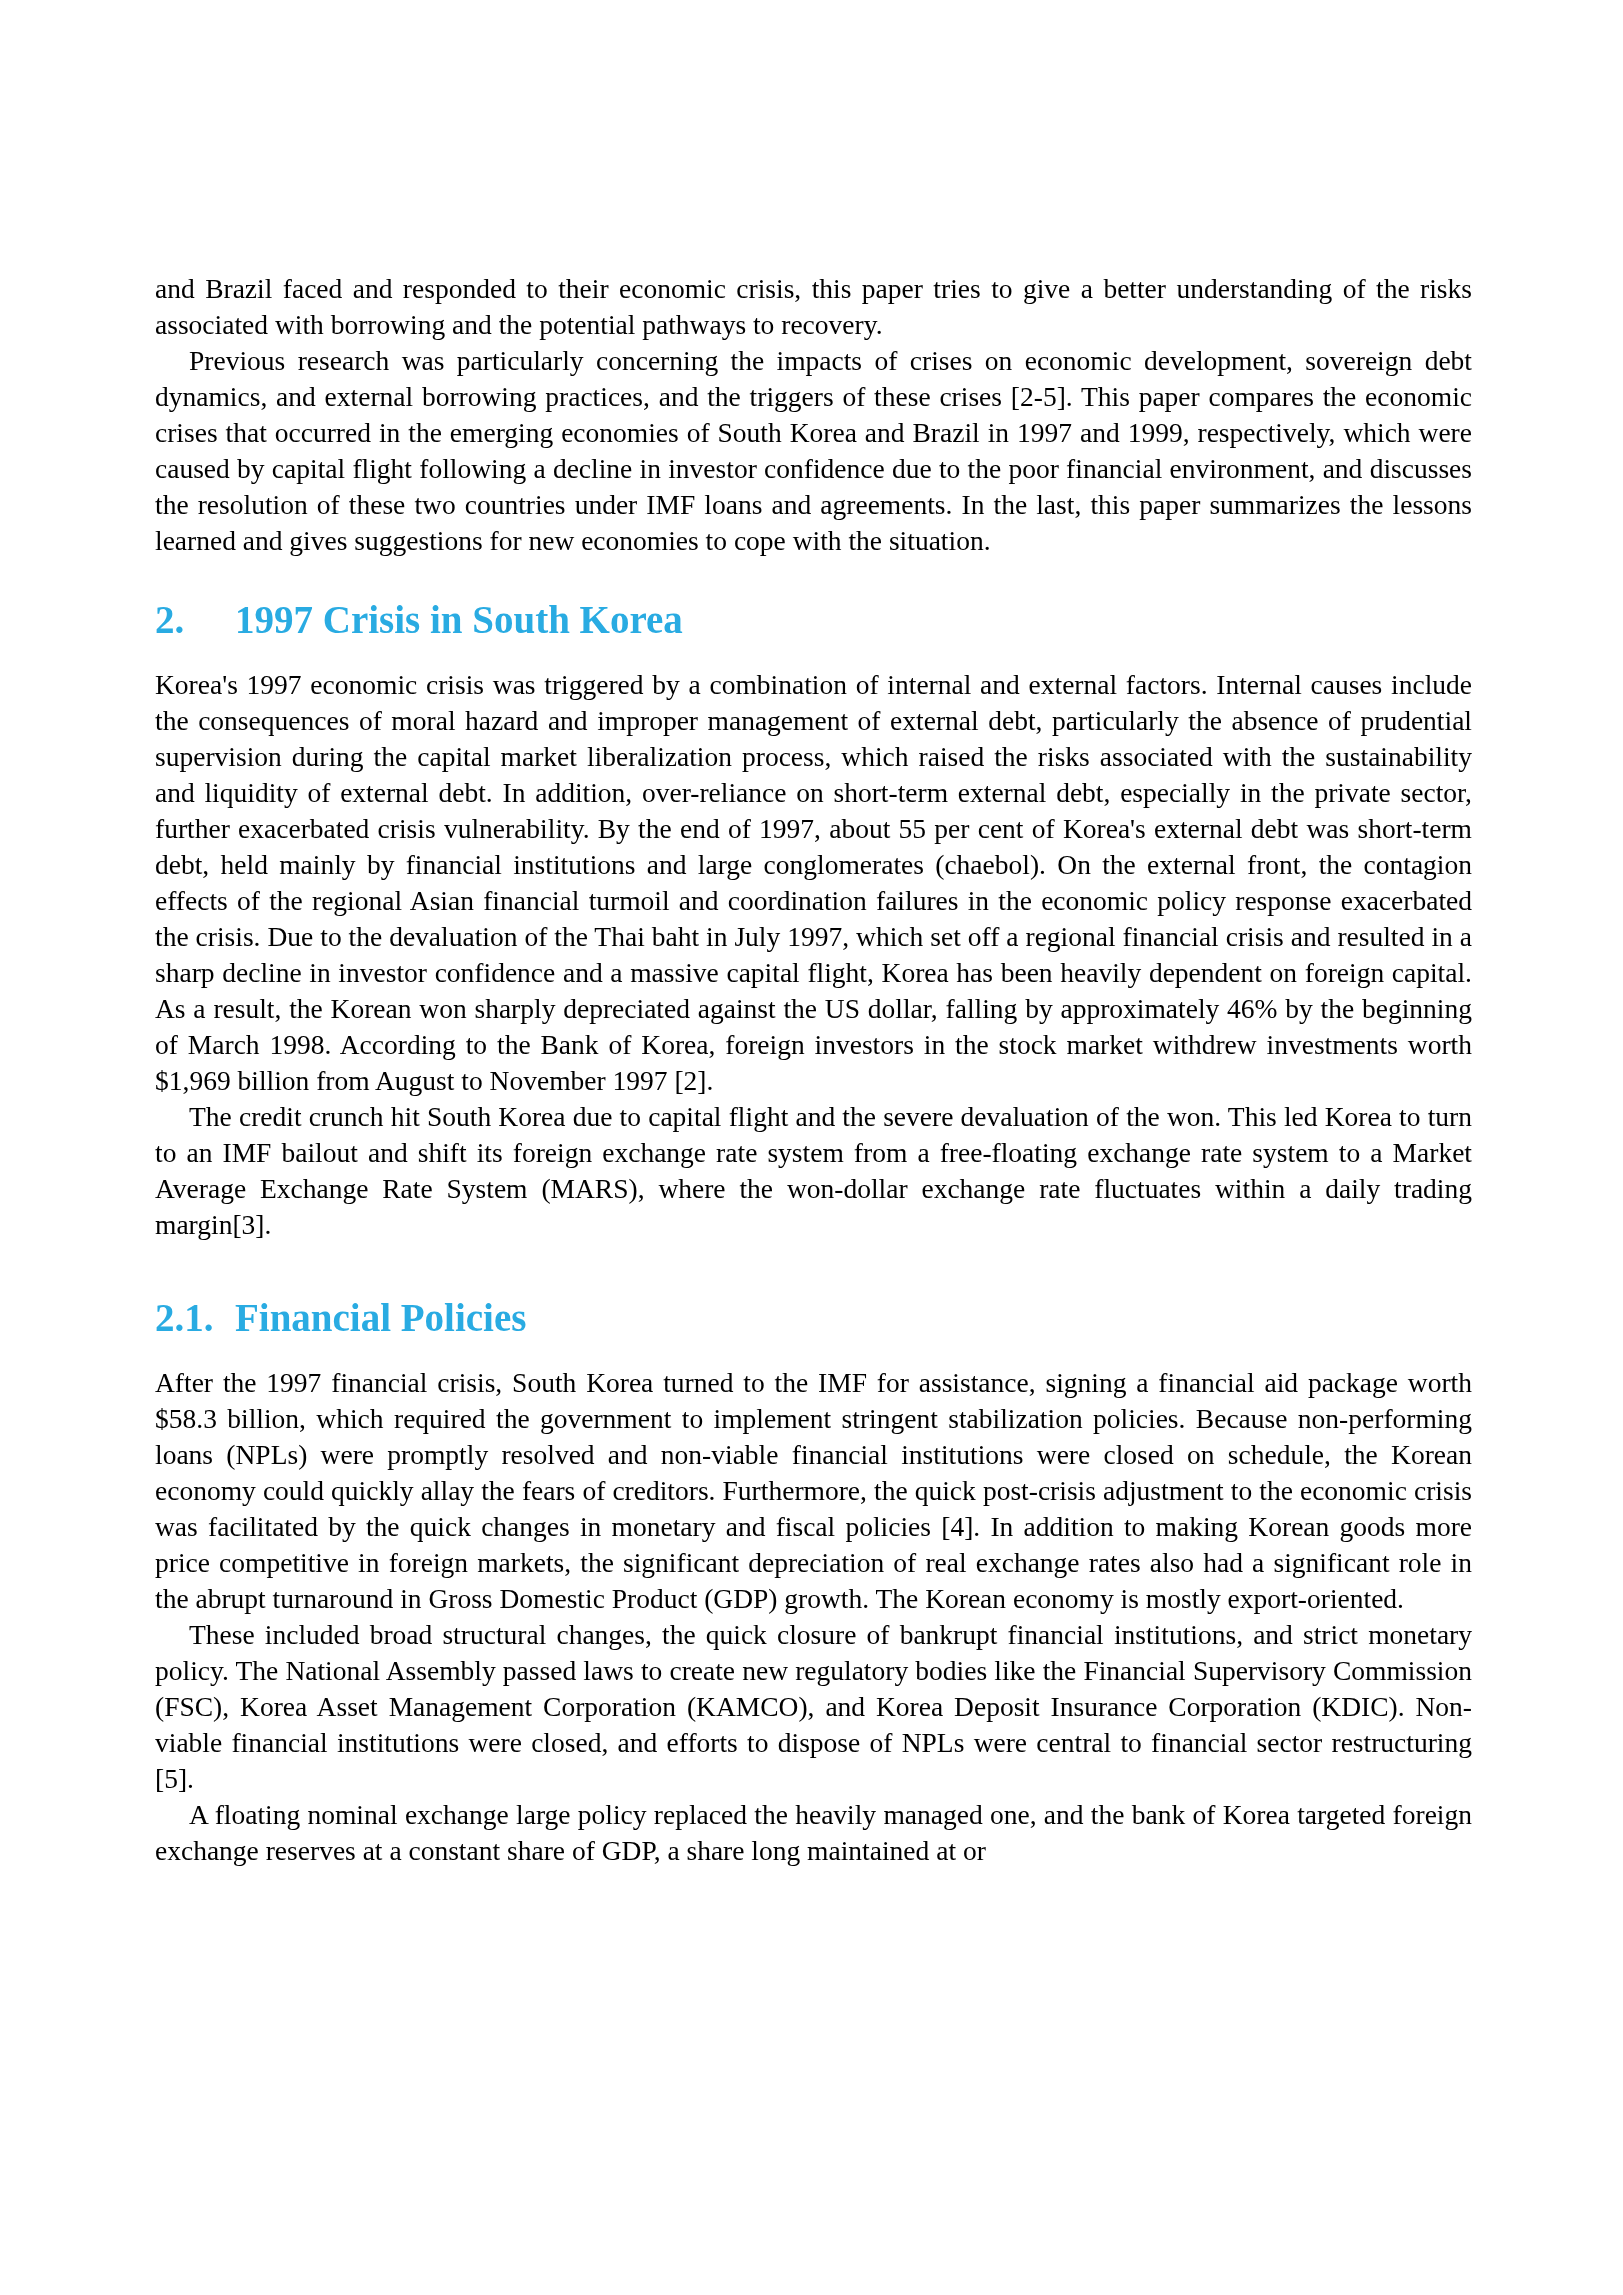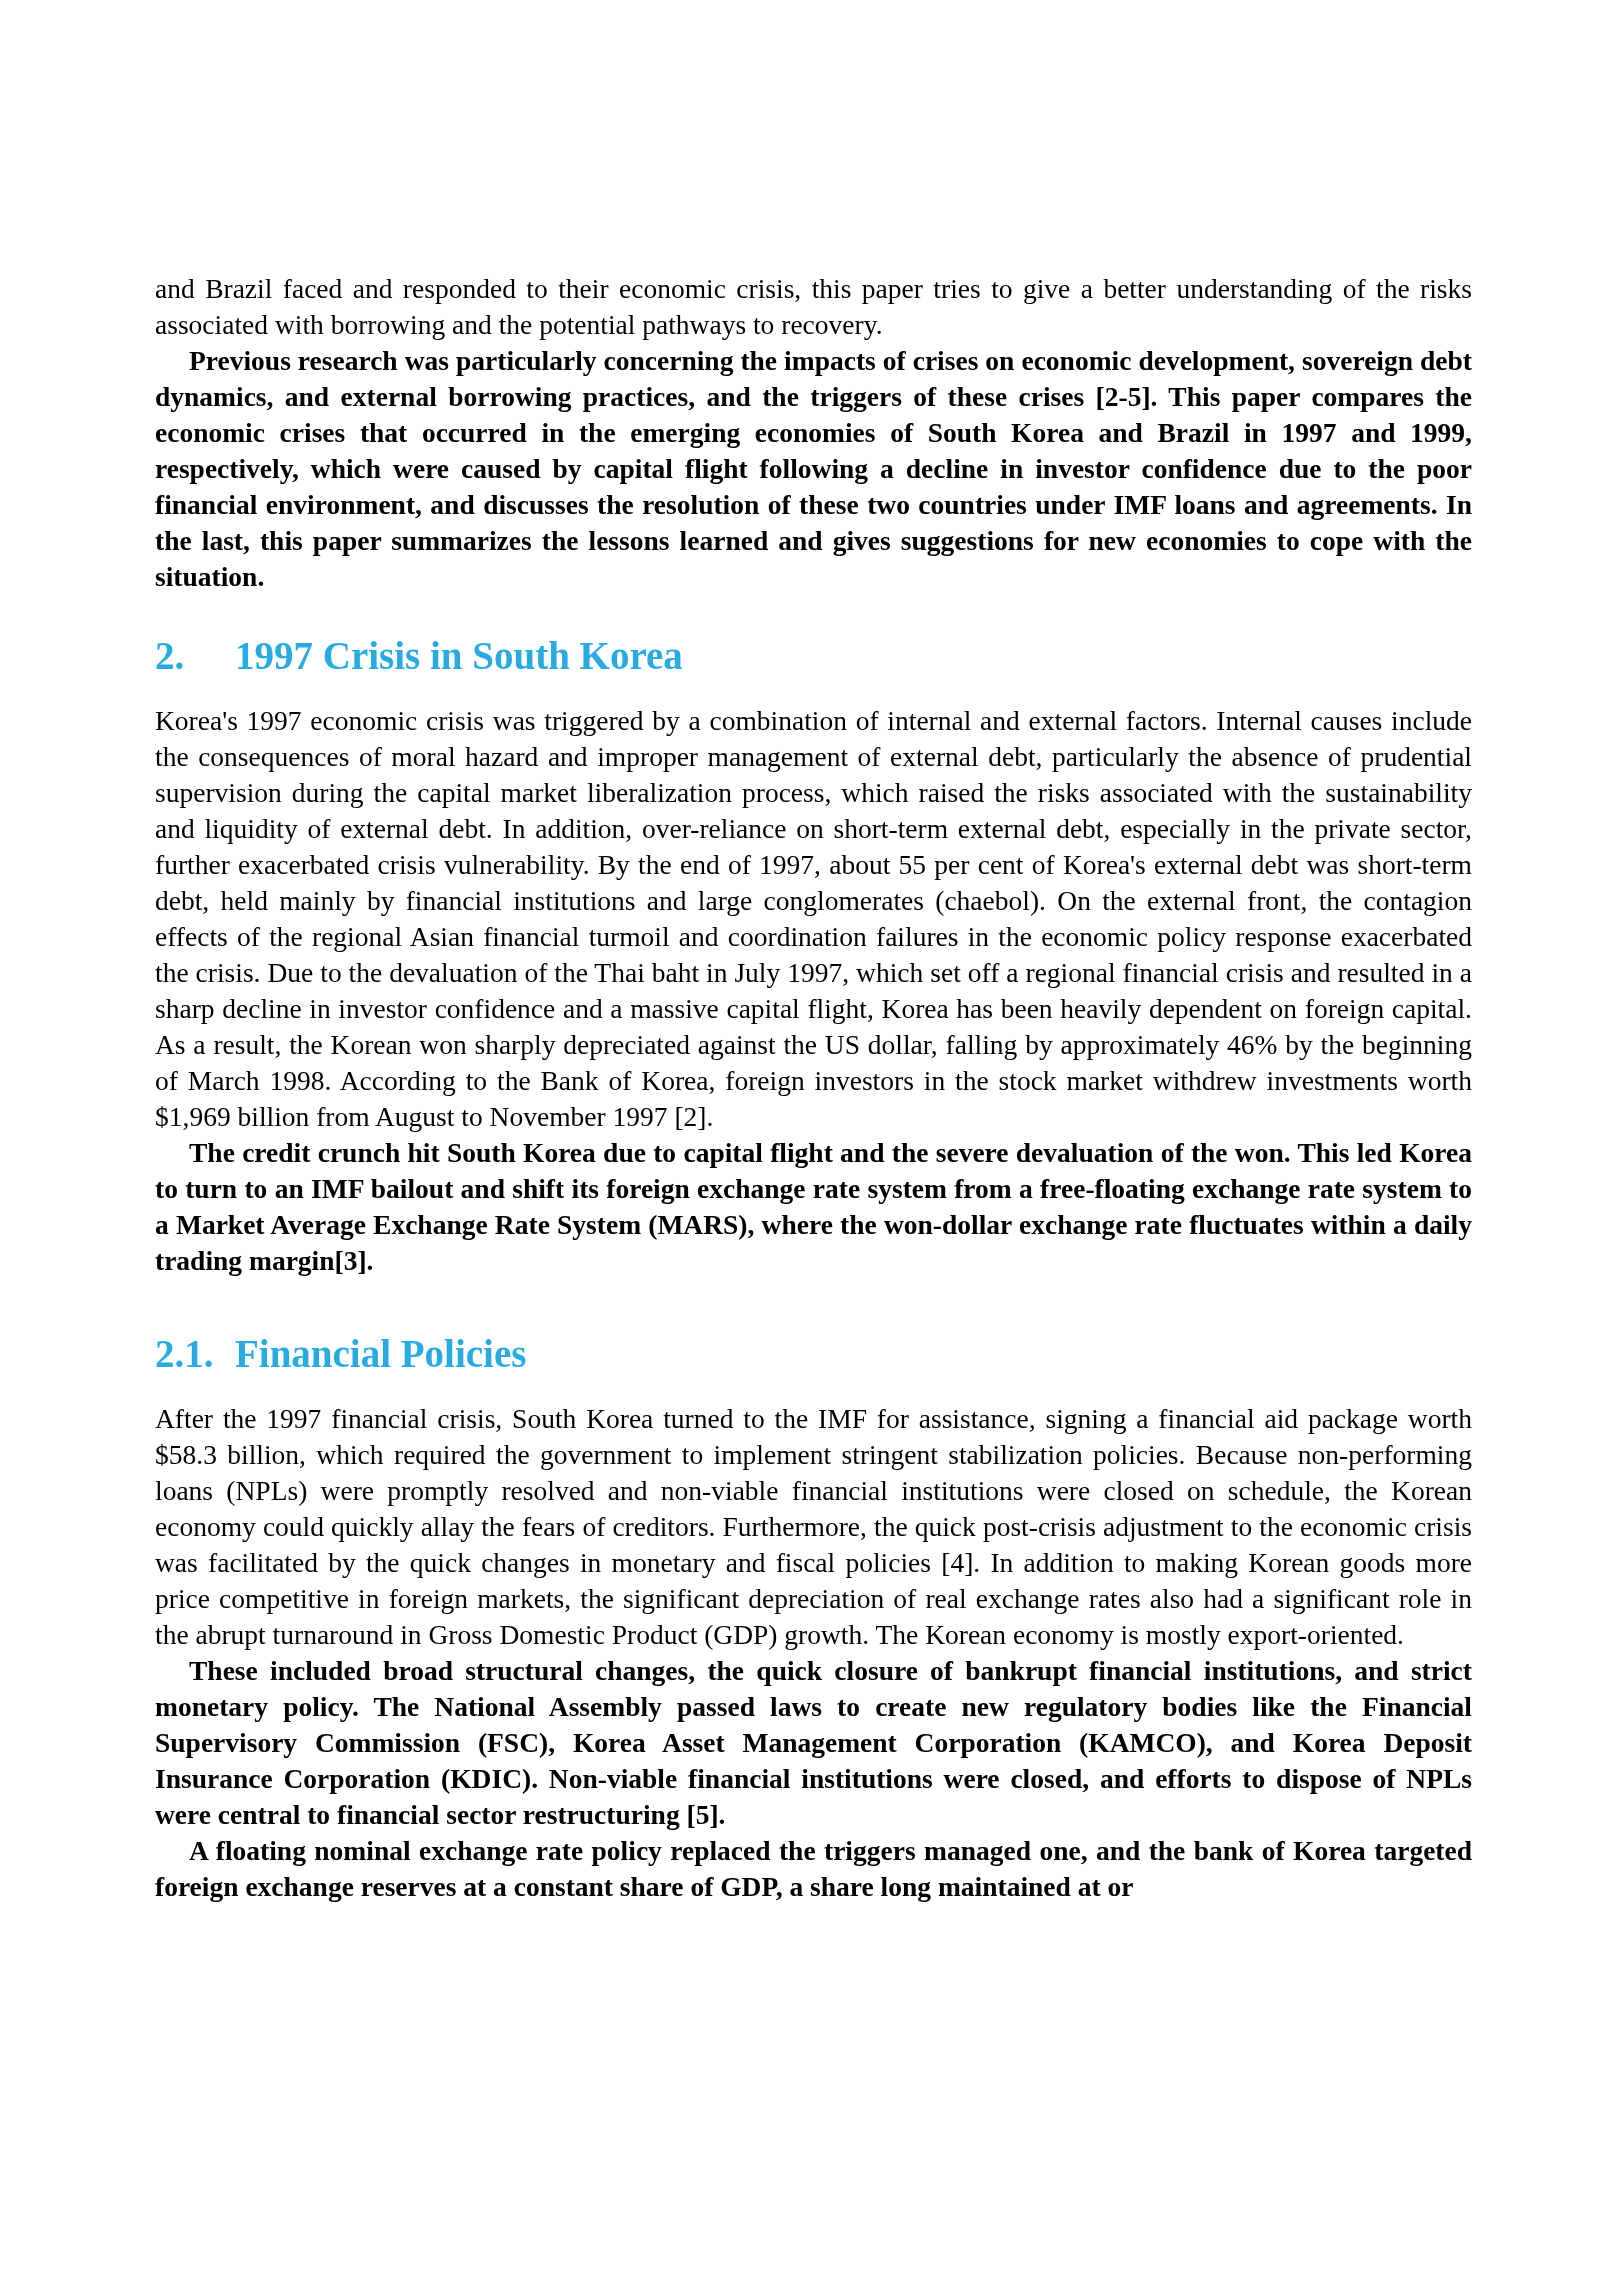--- a/index.html
+++ b/index.html
@@ -25,21 +25,20 @@
     color: #000000;
     text-align: justify;
     hyphens: none;
   }
   .content p {
     margin: 0;
     padding: 0;
   }
   .content p.indent {
     text-indent: 34px;
-    font-weight: bold;
   }
   .sec-heading {
     display: flex;
     align-items: baseline;
     color: var(--accent, #29ABE2);
     font-weight: bold;
     font-size: 39px;
     line-height: 47px;
     text-align: left;
   }
@@ -79,17 +78,17 @@
 
     <h3 class="sec-heading level-2">
       <span class="sec-num">2.1.</span>
       <span class="sec-title">Financial Policies</span>
     </h3>
 
     <p class="noindent">After the 1997 financial crisis, South Korea turned to the IMF for assistance, signing a financial aid package worth $58.3 billion, which required the government to implement stringent stabilization policies. Because non-performing loans (NPLs) were promptly resolved and non-viable financial institutions were closed on schedule, the Korean economy could quickly allay the fears of creditors. Furthermore, the quick post-crisis adjustment to the economic crisis was facilitated by the quick changes in monetary and fiscal policies [4]. In addition to making Korean goods more price competitive in foreign markets, the significant depreciation of real exchange rates also had a significant role in the abrupt turnaround in Gross Domestic Product (GDP) growth. The Korean economy is mostly export-oriented.</p>
 
     <p class="indent">These included broad structural changes, the quick closure of bankrupt financial institutions, and strict monetary policy. The National Assembly passed laws to create new regulatory bodies like the Financial Supervisory Commission (FSC), Korea Asset Management Corporation (KAMCO), and Korea Deposit Insurance Corporation (KDIC). Non-viable financial institutions were closed, and efforts to dispose of NPLs were central to financial sector restructuring [5].</p>
 
-    <p class="indent">A floating nominal exchange rate policy replaced the triggers managed one, and the bank of Korea targeted foreign exchange reserves at a constant share of GDP, a share long maintained at or</p>
+    <p class="indent">A floating nominal exchange large policy replaced the heavily managed one, and the bank of Korea targeted foreign exchange reserves at a constant share of GDP, a share long maintained at or</p>
 
   </div>
 </div>
 
 
 </body></html>

